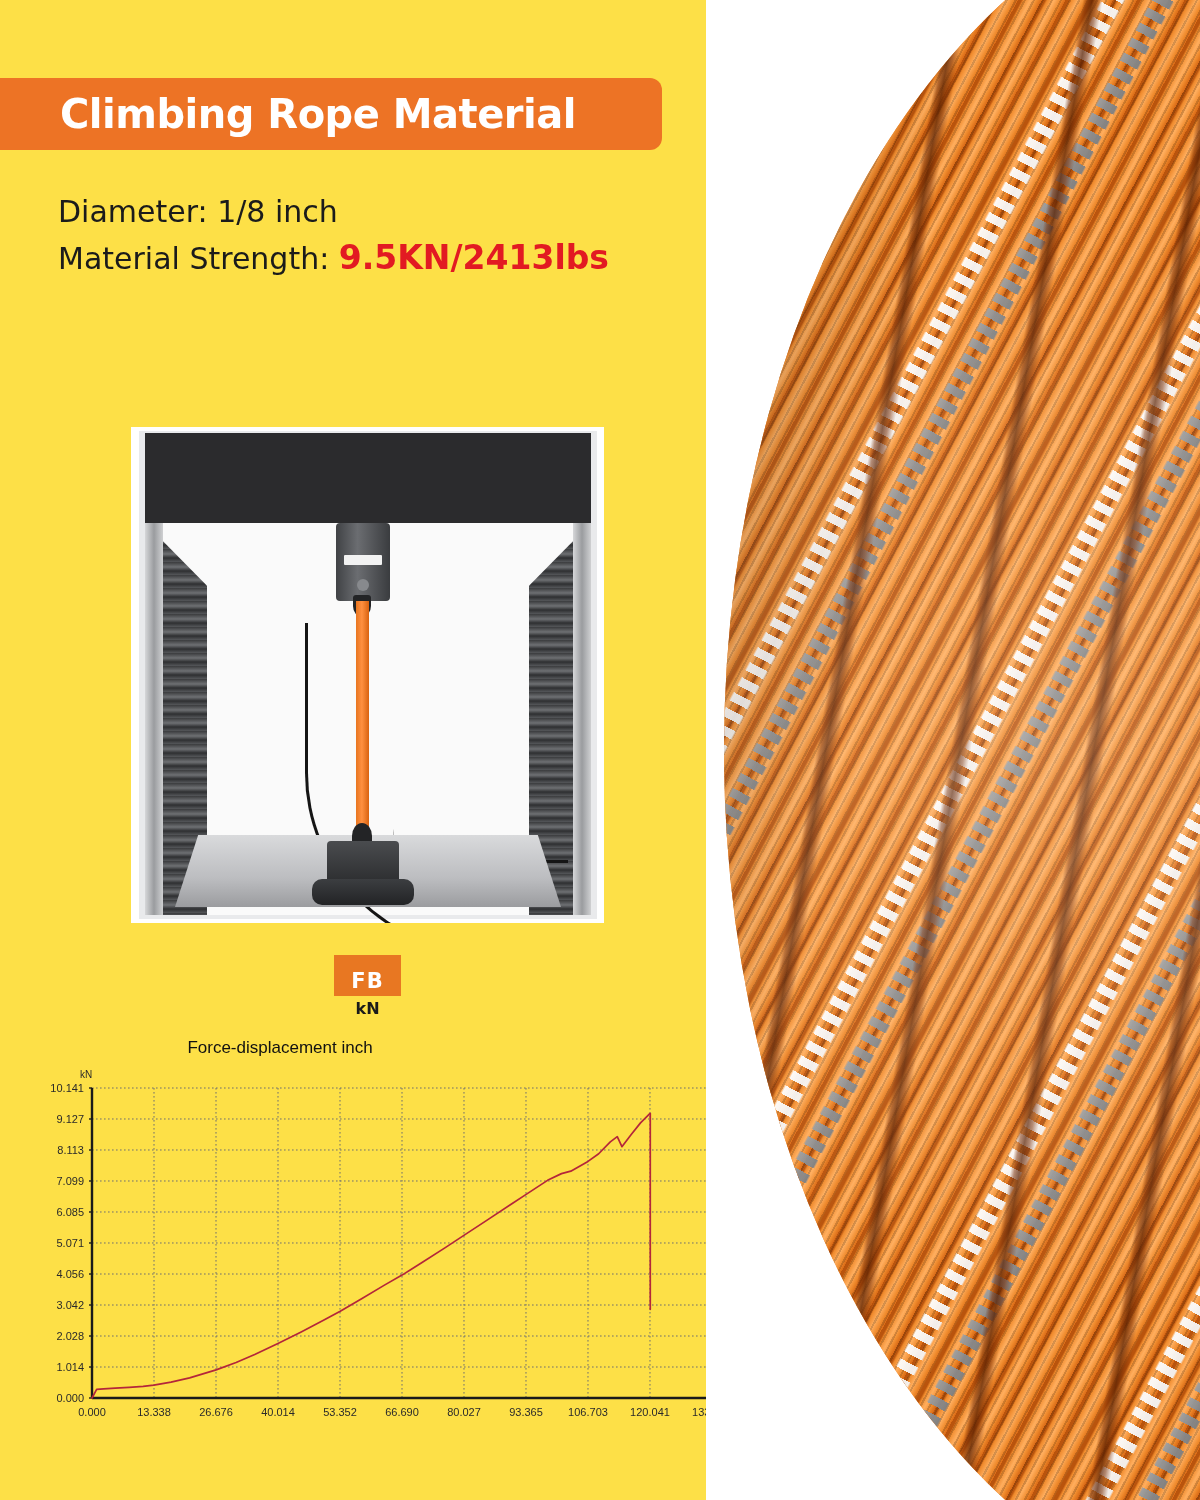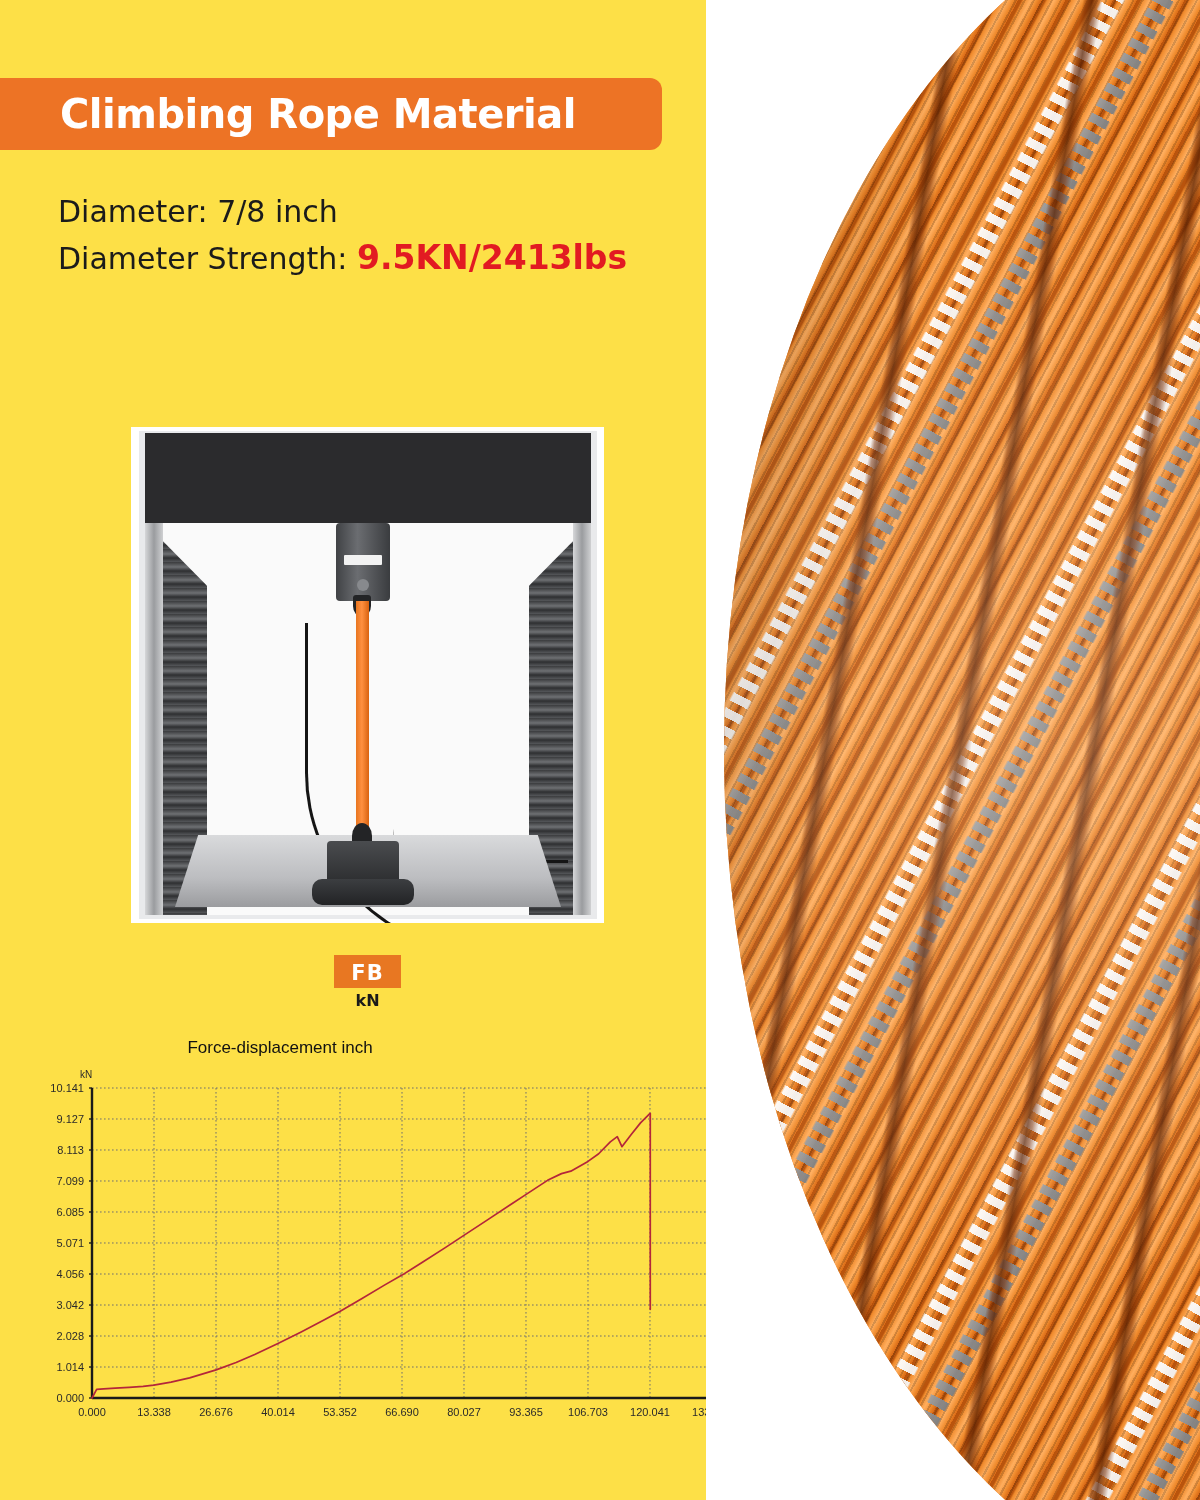--- a/index.html
+++ b/index.html
@@ -133,21 +133,21 @@
     border-right:0;
     border-radius: 60px 0 0 0;
     transform: scaleY(-1);
   }
 
   
   .fb-wrap { position: absolute; left: 131px; top: 955px; width: 473px; text-align: center; }
   .fb-badge {
     display: inline-block; background: #E87722; color: #ffffff;
     font-size: 21px; font-weight: 700; letter-spacing: 1px;
-    padding: 6px 17px 3px 17px;
+    padding: 14px 17px 3px 17px;
     font-family: "DejaVu Sans", sans-serif;
   }
   .fb-unit {
     display:block; margin-top: 3px;
     font-size: 16px; color: #1a1a1a; font-weight: 600;
     font-family: "DejaVu Sans", sans-serif;
   }
 
   
   .chart-block { position: absolute; left: 0px; top: 1030px; width: 760px; height: 420px; }
@@ -220,22 +220,22 @@
 
 <div class="page">
 
   <div class="left-col">
 
     <div class="title-banner">
       <span class="title-text">Climbing Rope Material</span>
     </div>
 
     <div class="spec-list">
-      <div class="spec-line">Diameter: 7/8 inch</div>
-      <div class="spec-line"><span>Diameter Strength: </span><span class="strong-red">9.5KN/2413lbs</span></div>
+      <div class="spec-line">Diameter: 1/8 inch</div>
+      <div class="spec-line"><span>Material Strength: </span><span class="strong-red">9.5KN/2413lbs</span></div>
     </div>
 
     <div class="machine-photo">
       <div class="mach-frame-outer"></div>
       <div class="mach-crossbeam"></div>
       <div class="mach-interior">
         <div class="mach-wall left"></div>
         <div class="mach-wall right"></div>
         <div class="mach-rail l"></div>
         <div class="mach-rail r"></div>

